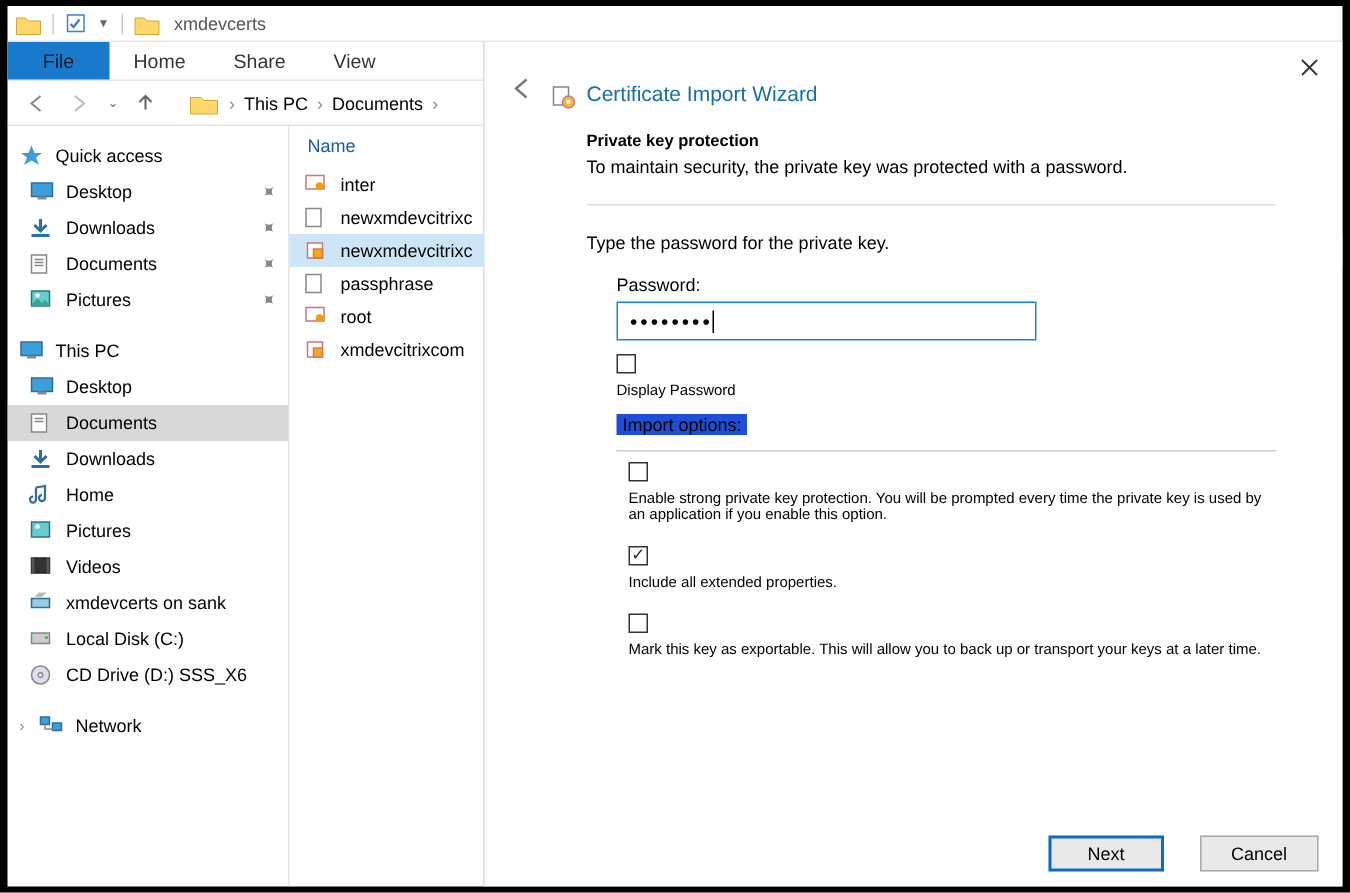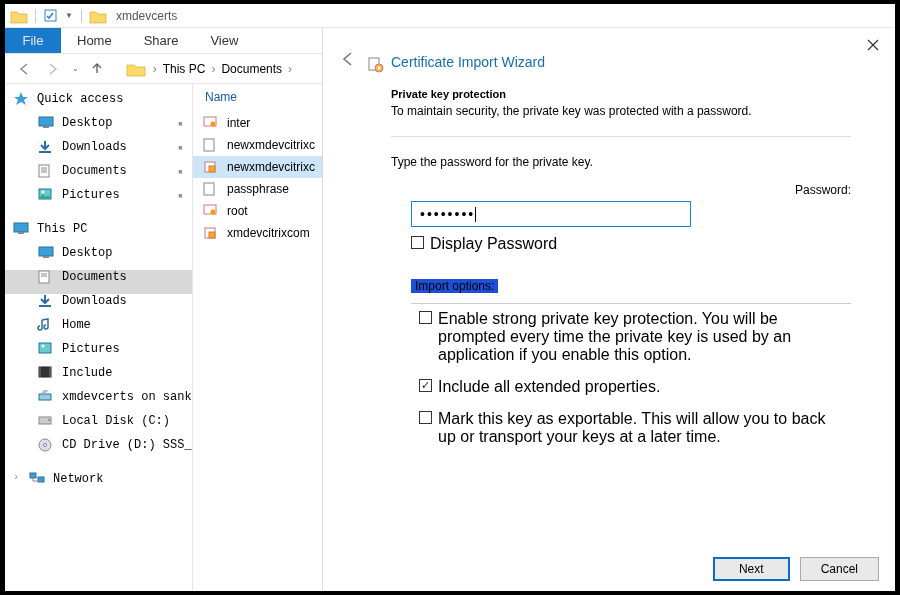--- a/index.html
+++ b/index.html
@@ -8,39 +8,39 @@
   .inner { position: absolute; left: 5px; top: 4px; width: 890px; height: 587px; background: #fff; overflow: hidden; }
 
   
   .titlebar { height: 24px; display: flex; align-items: center; border-bottom: 1px solid #e5e5e5; }
   .titlebar .qat { display: flex; align-items: center; gap: 4px; padding: 0 6px; }
   .sep { width: 1px; height: 14px; background: #ccc; margin: 0 4px; }
   .title-text { padding-left: 4px; color: #555; font-size: 12px; }
 
   
   .ribbon { height: 26px; display: flex; align-items: stretch; border-bottom: 1px solid #e5e5e5; }
-  .file-tab { width: 56px; background: #1979ca; color: #e5e5e5; display: flex; align-items: center; justify-content: center; font-size: 13px; }
+  .file-tab { width: 68px; background: #1979ca; color: #0f172a; display: flex; align-items: center; justify-content: center; font-size: 13px; }
   .rtab { padding: 0 16px; display: flex; align-items: center; color: #333; font-size: 13px; }
 
   
   .navbar { height: 30px; display: flex; align-items: center; gap: 8px; padding: 0 10px; border-bottom: 1px solid #e5e5e5; }
   .nav-arrow { width: 20px; height: 20px; display: flex; align-items: center; justify-content: center; color: #888; font-size: 14px; }
   .nav-arrow.disabled { color: #bbb; }
   .crumbs { display: flex; align-items: center; gap: 4px; color: #000; font-size: 12px; }
   .crumb-sep { color: #888; padding: 0 2px; }
 
   
   .main { display: flex; height: calc(100% - 24px - 26px - 30px); position: relative; }
 
   
   .navpane { width: 188px; border-right: 1px solid #e5e5e5; padding: 8px 0; overflow: hidden; }
   .nav-section { margin-bottom: 10px; }
-  .nav-item { display: flex; align-items: flex-start; height: 24px; padding: 0 8px 0 20px; gap: 8px; white-space: nowrap; font-family: Liberation Mono, monospace; }
+  .nav-item { display: flex; align-items: center; height: 24px; padding: 0 8px 0 20px; gap: 8px; white-space: nowrap; }
   .nav-item.head { padding-left: 8px; font-size: 12px; }
-  .nav-item.child { padding-left: 33px; font-size: 12px; }
+  .nav-item.child { padding-left: 15px; font-size: 12px; }
   .nav-item.selected { background: #d8d8d8; }
   .pin { margin-left: auto; color: #888; transform: rotate(45deg); font-size: 12px; }
   .chev-r { font-size: 10px; color: #888; margin-right: 2px; }
   .ico { width: 16px; height: 14px; display: inline-block; flex-shrink: 0; }
   .star svg, .monitor svg, .ico svg { display:block; }
 
   
   .filelist { flex: 1; padding: 0; }
   .col-header { padding: 6px 12px; color: #1a5aa6; font-size: 12px; }
   .files { padding: 2px 0; }
@@ -53,31 +53,31 @@
   .wiz-close svg { width: 12px; height: 12px; }
   .wiz-header { display: flex; align-items: flex-end; gap: 8px; padding: 20px 14px 14px 14px; }
   .wiz-back { width: 22px; height: 22px; display:flex; align-items:center; justify-content:center; }
   .wiz-title { color: #196ea8; font-size: 14px; }
   .wiz-body { padding: 4px 44px 0 68px; }
   .sect-title { font-weight: 600; font-size: 11px; padding-bottom: 4px; }
   .sect-sub { font-size: 12px; padding-bottom: 14px; }
   .hr { height: 1px; background: #ddd; margin: 4px 0 18px 0; }
   .indent { padding-left: 20px; }
   .field-label { font-size: 12px; padding-bottom: 4px; }
-  .field-group { margin-bottom: 30px; text-align: right; }
+  .field-group { margin-bottom: 14px; }
   .pw-box { width: 280px; height: 26px; border: 1px solid #1c84d8; padding: 0 8px; font-size: 14px; display: flex; align-items: center; letter-spacing: 2px; }
-  .chk-row { display: flex; align-items: flex-start; gap: 6px; padding: 4px 0; font-size: 16px; }
+  .chk-row { display: flex; align-items: flex-start; gap: 6px; padding: 4px 0; font-size: 10px; flex-direction: column; }
   .chk { width: 13px; height: 13px; border: 1px solid #333; margin-top: 1px; display:flex; align-items:center; justify-content:center; flex-shrink:0; }
   .chk.checked::after { content: "✓"; font-size: 11px; line-height: 1; color:#222; }
   .fieldset-label { font-size: 12px; }
   .fieldset-box { border-top: 1px solid #ccc; margin-top: 2px; position:relative; }
   .fieldset-top { position: relative; top: -8px; background: #1d4ed8; display:inline-block; padding: 0 4px; }
   .fieldset-body { padding: 2px 8px 0 8px; }
 
-  .wiz-footer { position: absolute; bottom: 10px; right: 16px; display: flex; gap: 10px; padding-left: 35px; }
+  .wiz-footer { position: absolute; bottom: 10px; right: 16px; display: flex; gap: 24px; padding-left: 35px; }
   .btn { height: 24px; padding: 0 20px; border: 1px solid #aaa; background: #e9e9e9; font-size: 12px; display:flex; align-items:center; }
   .btn.primary { border: 2px solid #0b6cc1; background: #e9e9e9; padding: 0 24px; }
 
   .caret-down { font-size: 8px; color:#666; margin-left:1px; }
 
   svg { overflow: visible; }
 </style>
 </head>
 <body>
 
@@ -262,21 +262,21 @@
             <span>Pictures</span>
           </div>
           <div class="nav-item child">
             <span class="ico">
                 <svg width="14" height="12">
                   <rect x="1" y="1" width="12" height="10" fill="#333" stroke="#222"></rect>
                   <rect x="1" y="1" width="2" height="10" fill="#555"></rect>
                   <rect x="11" y="1" width="2" height="10" fill="#555"></rect>
                 </svg>
               </span>
-            <span>Include</span>
+            <span>Videos</span>
           </div>
           <div class="nav-item child">
             <span class="ico">
                 <svg width="14" height="12">
                   <rect x="1" y="4" width="12" height="6" fill="#9cd" stroke="#2b6fa0"></rect>
                   <path d="M3 3 l3 -3 h5 l-3 3 z" fill="#bbb"></path>
                 </svg>
               </span>
             <span>xmdevcerts on sank</span>
           </div>

